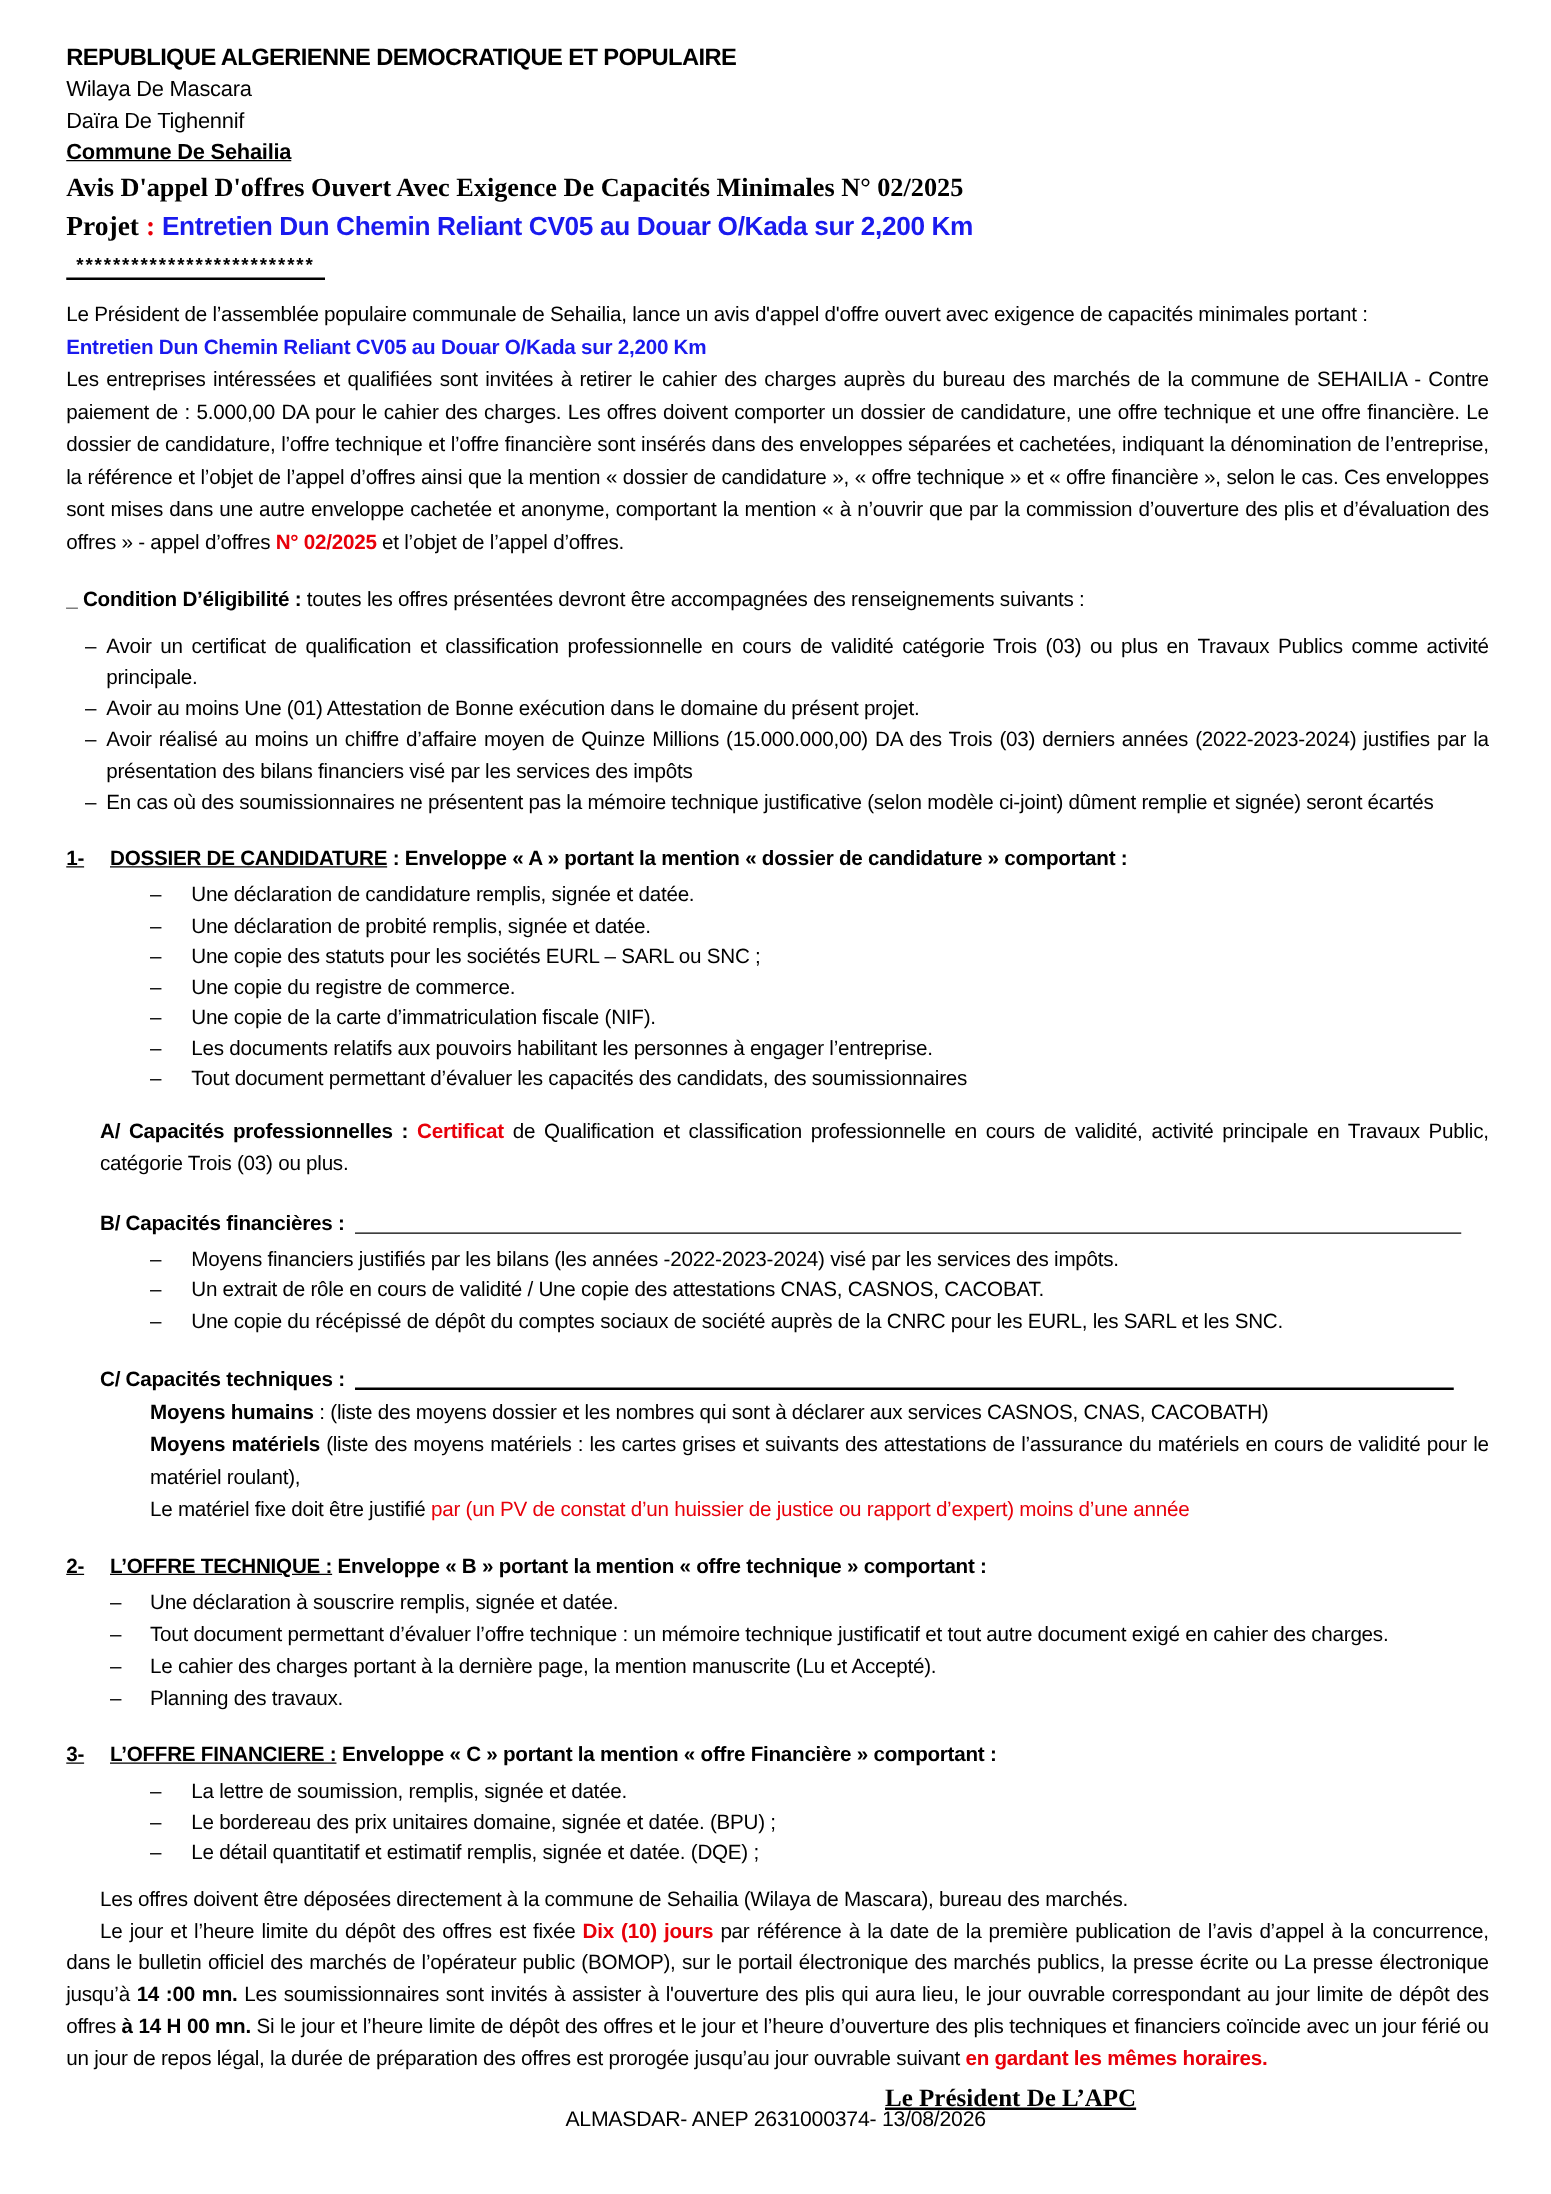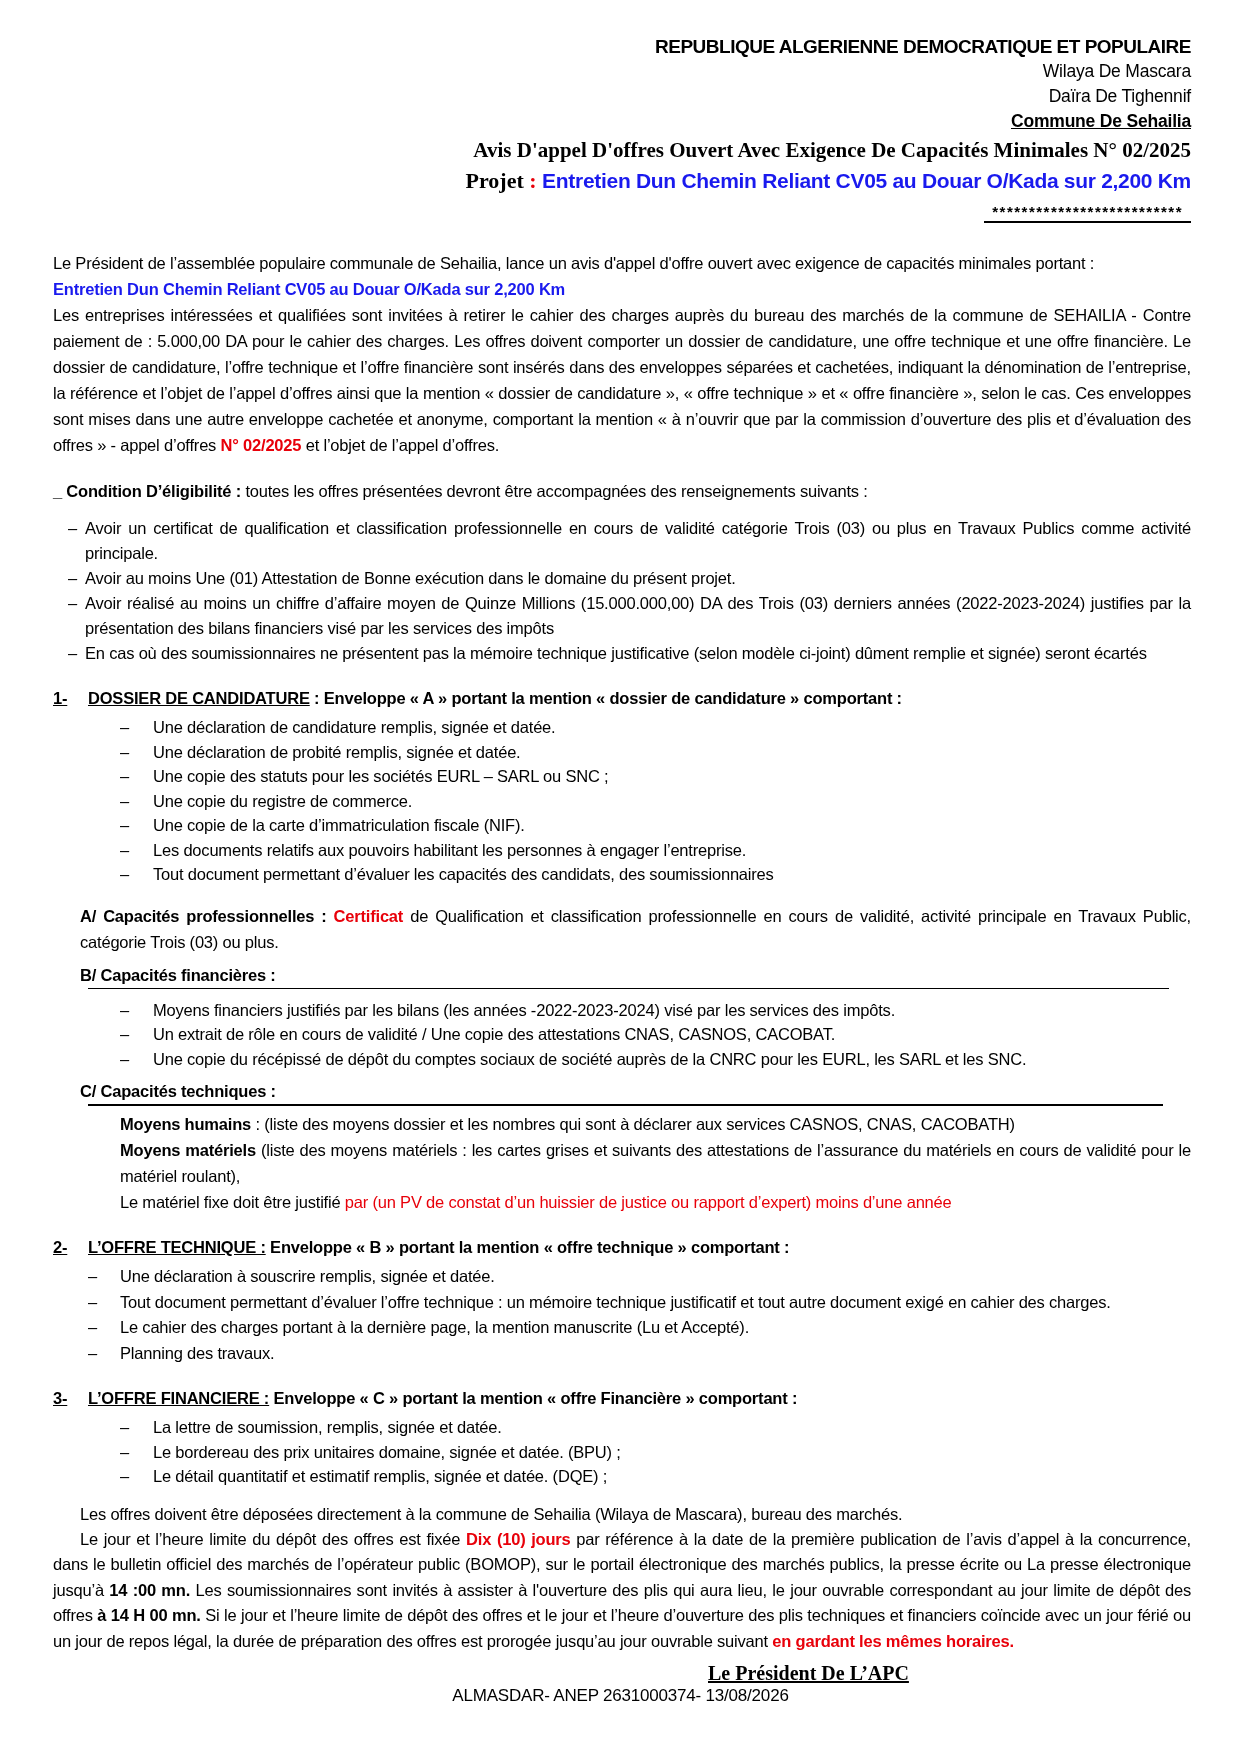--- a/index.html
+++ b/index.html
@@ -3,54 +3,54 @@
 <meta charset="utf-8">
 <style>
   html,body{margin:0;padding:0;background:#ffffff;}
   body{
     width:1241px;height:1755px;position:relative;overflow:hidden;
     font-family:"Liberation Sans",sans-serif;color:#000;
   }
   .page{padding:34px 50px 0 53px;font-size:16.5px;line-height:26px;letter-spacing:-0.2px;}
   .b{font-weight:bold}
   .u{text-decoration:underline}
-  .c{text-align:right}
+  .c{text-align:left}
   .red{color:var(--highlight_red,#e8000a)}
   .blue{color:var(--title_blue,#1a1aee)}
   .serif{font-family:"Liberation Serif",serif;letter-spacing:0;}
   .hdr{line-height:25px;font-size:17.5px;}
   .hdr-rep{font-size:19px;letter-spacing:-0.5px;}
   .nif-line{line-height:27px;}
   .nif-label{font-size:17.5px;}
   .nif-value{font-size:21px;}
   .notice-title{font-size:21px;line-height:27px;margin-top:3px;}
   .proj-line{margin-top:3px;line-height:28px;}
   .proj-label,.proj-colon{font-size:22px;}
   .proj-value{font-size:21px;letter-spacing:-0.3px;}
   .stars-wrap{margin-top:2px;}
   .stars{display:inline-block;font-size:15px;letter-spacing:1.5px;line-height:13px;
          border-bottom:2.5px solid #000;padding:0 8px 3px;}
   p{margin:0;}
   .just{text-align:justify;}
-  .intro{margin-top:26px;}
+  .intro{margin-top:14px;}
   .elig-head{margin-top:20px;}
   .list .row{display:flex;}
   .list .txt{flex:1;}
   .l1{margin:12px 0 0 15px;line-height:25px;}
   .l1 .dash{width:17px;flex:none;}
   .l1 .txt{text-align:justify;}
   .l2{margin-top:4px;margin-left:67px;line-height:24.5px;}
   .l2 .dash{width:33px;flex:none;}
   .l3{margin-top:4px;margin-left:35px;line-height:25.5px;}
   .l3 .dash{width:32px;flex:none;}
   .l3 .txt{text-align:justify;}
   .sechead{display:flex;margin-top:20px;line-height:25px;}
   .sechead .num{width:35px;flex:none;}
   .cap{margin:16px 0 0 27px;line-height:26px;}
-  .fillrow{display:flex;margin:7px 0 0 27px;line-height:26px;flex-direction:column;}
+  .fillrow{display:flex;margin:22px 0 0 27px;line-height:26px;}
   .fill{flex:1;border-bottom:1.5px solid #000;margin:0 22px 5px 8px;}
   .fill.thick{border-bottom-width:2.5px;margin-right:28px;}
   .cident{margin-left:67px;}
   .cline{line-height:26px;text-align:justify;}
   .close1{margin-top:12px;text-indent:27px;line-height:26px;}
   .close2{text-indent:27px;line-height:25.5px;}
   .sig{width:fit-content;margin:6px 16px 0 655px;}
   .sig-text{font-size:20px;letter-spacing:0;}
   .footer{position:absolute;left:0;right:0;top:1686px;text-align:center;
           font-size:17px;letter-spacing:-0.2px;}

